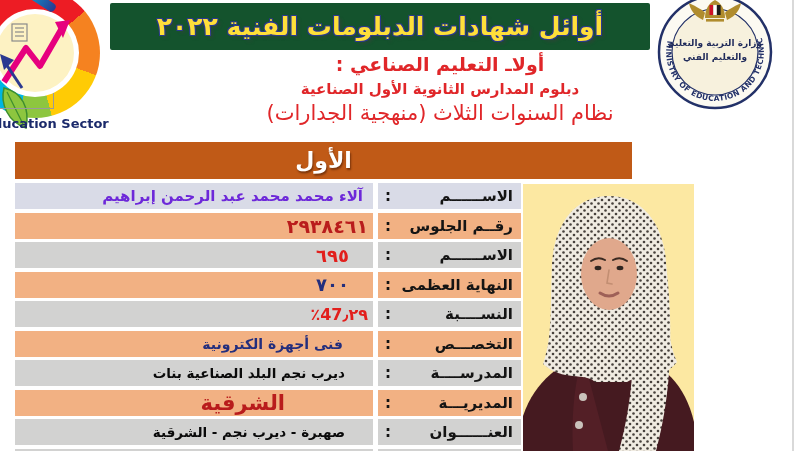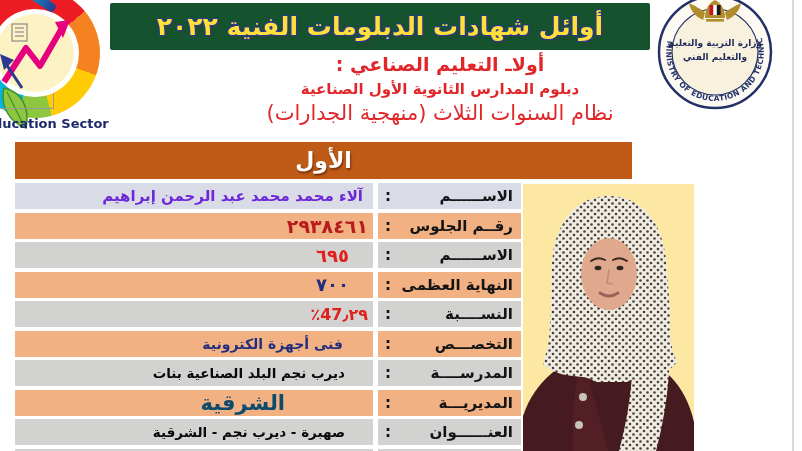--- a/index.html
+++ b/index.html
@@ -64,21 +64,21 @@
   .bg-lav{background:#d9dbe7;}
   .bg-sal{background:#f2b183;}
   .bg-gry{background:#d2d2d1;}
   .v-name{font-size:15px;color:#6d28d9;padding-inline-start:10px;}
   .v-seat{font-size:19px;color:#b91c1c;padding-inline-start:5px;}
   .v-total{font-size:18px;color:#e21f1c;padding-inline-start:24px;}
   .v-max{font-size:18px;color:#232e7d;padding-inline-start:24px;}
   .v-pct{font-size:16px;color:#e21f1c;padding-inline-start:5px;}
   .v-spec{font-size:14px;color:#232e7d;padding-inline-start:30px;}
   .v-school{font-size:13.5px;color:#0a0a0a;padding-inline-start:28px;text-align:center;}
-  .v-dir{font-size:21px;color:#0c4a6e;padding-inline-start:88px;}
+  .v-dir{font-size:21px;color:#b91c1c;padding-inline-start:88px;}
   .v-addr{font-size:13.5px;color:#0a0a0a;padding-inline-start:28px;}
   
   .photo{position:absolute;left:523px;top:184px;width:171px;height:267px;}
   
   .right-line{position:absolute;left:792px;top:0;width:2px;height:451px;background:#d9d9d9;}
   .ministry{position:absolute;left:643px;top:-6px;}
 </style>
 </head>
 <body>
 

